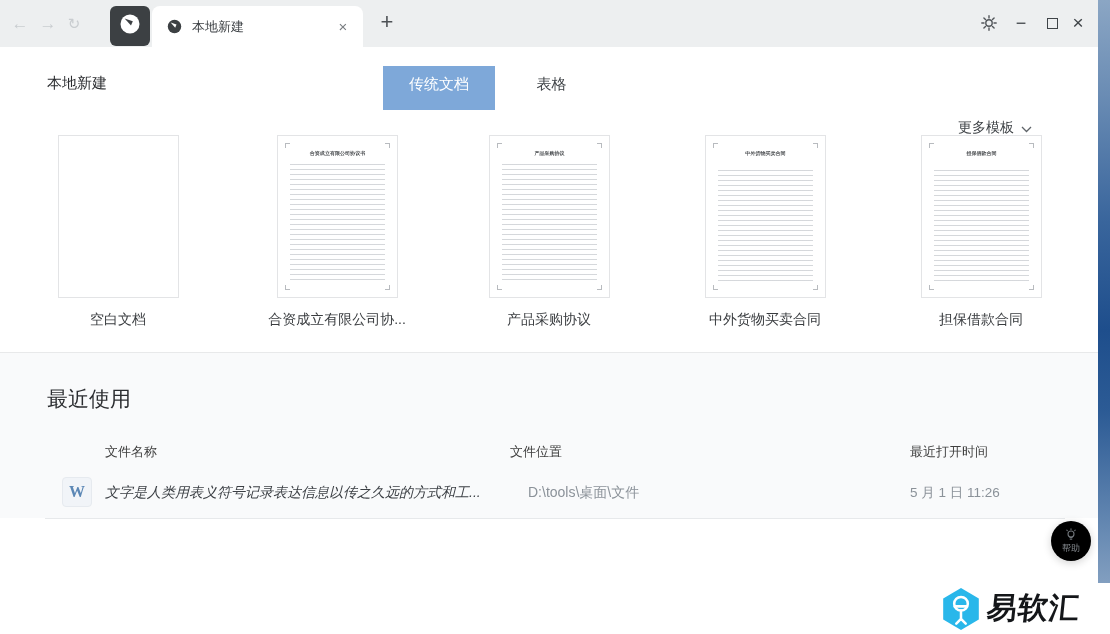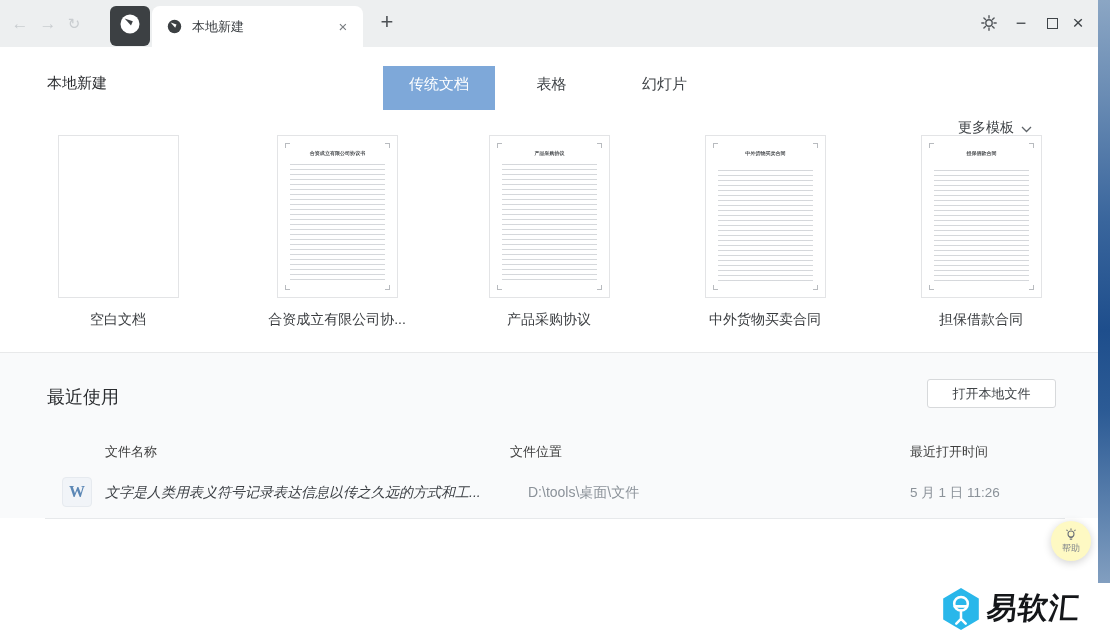--- a/index.html
+++ b/index.html
@@ -58,38 +58,38 @@
   .tpl-lines.short { top:34px; }
   .mark { position:absolute; width:5px; height:5px; border-color:#b8bbbf; border-style:solid; border-width:0; }
   .mark.tl { left:7px; top:7px;  border-left-width:1px; border-top-width:1px; }
   .mark.tr { right:7px; top:7px; border-right-width:1px; border-top-width:1px; }
   .mark.bl { left:7px; bottom:7px; border-left-width:1px; border-bottom-width:1px; }
   .mark.br { right:7px; bottom:7px; border-right-width:1px; border-bottom-width:1px; }
 
   
   .recent-section { position:absolute; left:0; top:352px; width:1098px; height:166px; background:#f9fafb;
     border-top:1px solid #e8e9ea; }
-  .recent-title { position:absolute; left:47px; top:32px; font-size:18px; color:#2b2d30; }
+  .recent-title { position:absolute; left:47px; top:32px; font-size:21px; color:#2b2d30; }
   .open-local-btn { position:absolute; left:927px; top:26px; width:129px; height:29px; background:#fff;
     border:1px solid #d7d9db; border-radius:3px; font-size:13px; color:#3f4347; text-align:center;
     line-height:27px; }
   .col-head { position:absolute; top:90px; font-size:13px; color:#404040; }
   .col-name { left:105px; } .col-loc { left:510px; } .col-time { left:910px; }
   .file-icon { position:absolute; left:62px; top:124px; width:30px; height:30px; border-radius:4px;
     background:#f1f4f8; border:1px solid #e6eaef; text-align:center; line-height:28px;
     font-family:"Liberation Serif", serif; font-weight:bold; font-size:16px; color:#5b87b5; }
   .cell { position:absolute; top:131px; }
   .cell-name { left:105px; font-size:14px; color:#3b3f44; max-width:400px; white-space:nowrap;font-style:italic; }
   .cell-loc  { left:528px; font-size:14px; color:#8b9299; }
   .cell-time { left:910px; font-size:13.5px; color:#8b9299; }
   .row-divider { position:absolute; left:45px; top:165px; width:1020px; height:1px; background:#e7e9eb; }
 
   
   .help-fab { position:absolute; left:1051px; top:521px; width:40px; height:40px; border-radius:50%;
-    background:#fef9c3; box-shadow:0 2px 8px rgba(0,0,0,.18); display:flex; flex-direction:column;
+    background:#000000; box-shadow:0 2px 8px rgba(0,0,0,.18); display:flex; flex-direction:column;
     align-items:center; justify-content:center; z-index:10; }
   .help-label { font-size:9px; color:#83888d; margin-top:1px; }
 
   
   .watermark { position:absolute; left:935px; top:583px; width:175px; height:51px; background:#fff;
     display:flex; align-items:center; z-index:50; }
   .wm-text { font-size:30px; font-weight:900; color:#141619; letter-spacing:1px;
     transform:skewX(-6deg); margin-left:6px; }
 </style>
 </head>
@@ -137,21 +137,20 @@
     <span class="winbtn btn-min">−</span>
     <span class="winbtn btn-max">
         <span class="max-box"></span>
       </span>
     <span class="winbtn btn-close">×</span>
   </div>
 
   <div class="page-title">本地新建</div>
   <div class="cat-tab selected cat-docs">传统文档</div>
   <div class="cat-tab cat-sheets">表格</div>
-  <div class="cat-tab cat-slides">幻灯片</div>
   <div class="more-templates">
     <span>更多模板</span>
     <svg width="11" height="7" viewBox="0 0 11 7">
       <polyline points="1,1 5.5,5.5 10,1" fill="none" stroke="#5f6469" stroke-width="1.3"></polyline>
     </svg>
   </div>
 
   <div class="tpl-page" style="left:58px;">
     <div class="tpl-inner"></div>
   </div>
@@ -200,21 +199,20 @@
         <span class="mark bl"></span>
         <span class="mark br"></span>
       <div class="tpl-title">担保借款合同</div>
       <div class="tpl-lines short"></div>
     </div>
   </div>
   <div class="tpl-label" style="left:981px;">担保借款合同</div>
 
   <div class="recent-section">
     <div class="recent-title">最近使用</div>
-    <div class="open-local-btn">打开本地文件</div>
 
     <div class="col-head col-name">文件名称</div>
     <div class="col-head col-loc">文件位置</div>
     <div class="col-head col-time">最近打开时间</div>
 
     <div>
       <div class="file-icon">W</div>
       <div class="cell cell-name">文字是人类用表义符号记录表达信息以传之久远的方式和工...</div>
       <div class="cell cell-loc">D:\tools\桌面\文件</div>
       <div class="cell cell-time">5 月 1 日 11:26</div>

